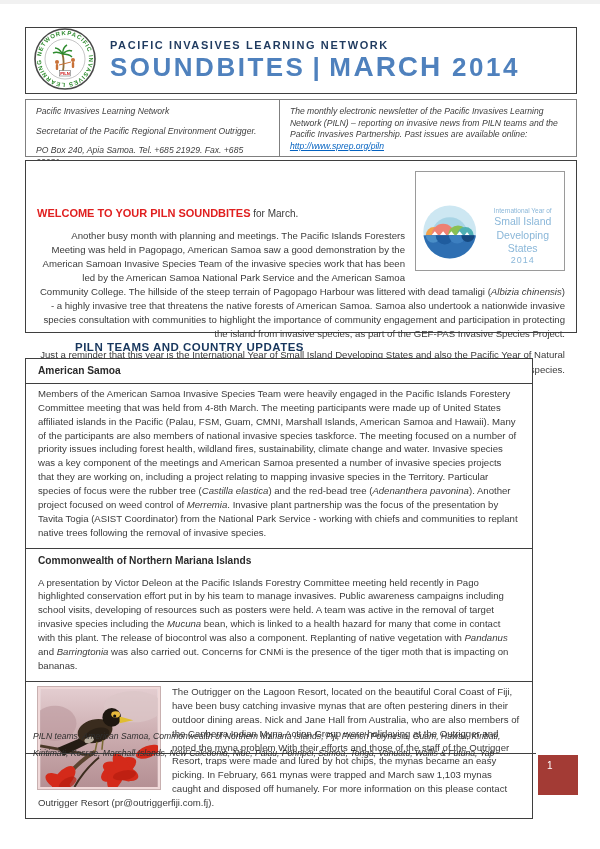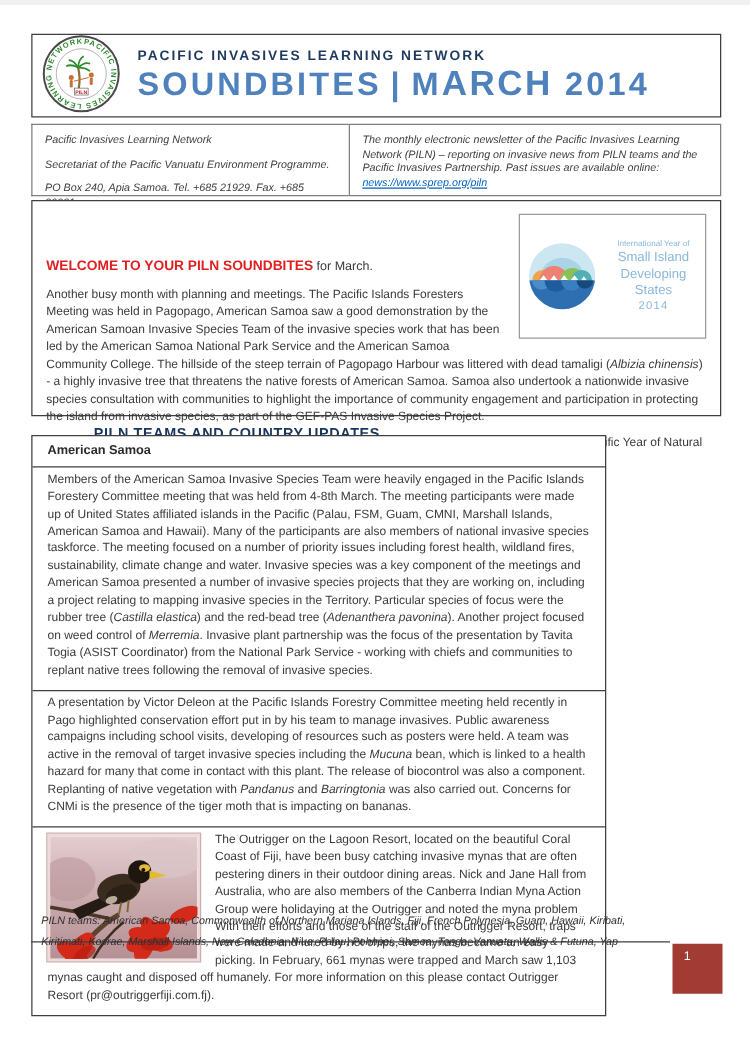--- a/index.html
+++ b/index.html
@@ -22,30 +22,30 @@
   .info-cell { border:1px solid #7f7f7f; padding:6px 10px 4px 10px; line-height:1.35; }
   .info-left { width:46%; border-right:none; }
   .info-left div { margin-bottom:8px; }
   .info-right { width:54%; }
   .link { color:#0563c1; text-decoration:underline; cursor:pointer; font-style:italic; }
 
   
   .welcome-box { position:absolute; left:25px; top:160px; width:552px; height:173px; border:1.5px solid #3f3f3f; padding:8px 11px 6px 11px; font-size:9.6px; line-height:1.47; background:#fff; }
   .welcome-head { font-size:10px; margin-bottom:7px;margin-top:36px; }
   .welcome-head span:first-child { font-size:11px; }
-  .para { margin-bottom:7px; text-align:left; }
-  .sids-badge { float:right; width:150px; height:100px; border:1px solid #9a9a9a; margin:2px 0 6px 10px; display:flex; align-items:center; justify-content:center; padding:4px; background:#fff; }
+  .para { margin-bottom:7px; text-align:right; }
+  .sids-badge { float:right; width:150px; height:100px; border:1px solid #9a9a9a; margin:2px 0 6px 10px; display:flex; align-items:flex-end; justify-content:center; padding:4px; background:#fff; }
   .sids-text { text-align:center; color:#8ab7d9; margin-left:6px; line-height:1.25; }
   .sids-l1 { font-size:6.5px; }
   .sids-l2, .sids-l3 { font-size:10.5px; }
   .sids-l4 { font-size:9px; letter-spacing:1px; }
 
   
   .section-heading { position:absolute; left:75px; top:341px; color:#17365d; font-weight:bold; font-size:11.5px; letter-spacing:0.5px; }
-  .updates-box { position:absolute; left:25px; top:348px; width:460px; border:1.5px solid #3f3f3f; font-size:9.6px; line-height:1.45; background:#fff; }
+  .updates-box { position:absolute; left:25px; top:358px; width:508px; border:1.5px solid #3f3f3f; font-size:9.6px; line-height:1.45; background:#fff; }
   .country-head { font-weight:bold; font-size:10.2px; color:#2b2b2b; padding:5px 12px 4px 12px; }
   .row-line { border-bottom:1px solid #3f3f3f; }
   .sub-head { font-weight:bold; font-size:10.2px; color:#2b2b2b; padding:5px 12px 2px 12px; }
   .sec-body { padding:3px 12px 8px 12px; }
   .sec-divider { border-top:1.5px solid #3f3f3f; }
   .fiji-head { padding-bottom:0; }
   .fiji-sub { padding-top:0; }
   .myna-photo { float:left; width:122px; height:102px; margin:2px 12px 2px 0; border:2px solid #f0d9d9; outline:1px solid #c8b0b0; }
 
   
@@ -93,25 +93,25 @@
       <div class="network-name">PACIFIC INVASIVES LEARNING NETWORK</div>
       <div class="main-title">
         <span>SOUNDBITES</span><span class="sep">|</span><span>M</span><span class="month-rest">ARCH</span>&nbsp;<span>2014</span>
       </div>
     </div>
   </div>
 
   <div class="info-table">
     <div class="info-cell info-left">
       <div>Pacific Invasives Learning Network</div>
-      <div>Secretariat of the Pacific Vanuatu Environment Programme.</div>
+      <div>Secretariat of the Pacific Regional Environment Outrigger.</div>
       <div>PO Box 240, Apia Samoa. Tel. +685 21929. Fax. +685 20231.</div>
     </div>
     <div class="info-cell info-right">
-      <span>The monthly electronic newsletter of the Pacific Invasives Learning Network (PILN) – reporting on invasive news from PILN teams and the Pacific Invasives Partnership. Past issues are available online: </span><a class="link">news://www.sprep.org/piln</a>
+      <span>The monthly electronic newsletter of the Pacific Invasives Learning Network (PILN) – reporting on invasive news from PILN teams and the Pacific Invasives Partnership. Past issues are available online: </span><a class="link">http://www.sprep.org/piln</a>
     </div>
   </div>
 
   <div class="welcome-box">
     <div class="sids-badge">
       <svg viewBox="0 0 72 72" width="68" height="68">
         <defs>
           <clipPath id="sidsclip">
               <circle cx="36" cy="36" r="32"></circle>
             </clipPath>
@@ -155,20 +155,21 @@
   </div>
 
   <div class="section-heading">PILN TEAMS AND COUNTRY UPDATES</div>
 
   <div class="updates-box">
     <div>
       <div class="country-head row-line">American Samoa</div>
       <div class="sec-body"><span>Members of the American Samoa Invasive Species Team were heavily engaged in the Pacific Islands Forestery Committee meeting that was held from 4-8th March. The meeting participants were made up of United States affiliated islands in the Pacific (Palau, FSM, Guam, CMNI, Marshall Islands, American Samoa and Hawaii). Many of the participants are also members of national invasive species taskforce. The meeting focused on a number of priority issues including forest health, wildland fires, sustainability, climate change and water. Invasive species was a key component of the meetings and American Samoa presented a number of invasive species projects that they are working on, including a project relating to mapping invasive species in the Territory. Particular species of focus were the rubber tree (</span><span style="font-style: italic;">Castilla elastica</span><span>) and the red-bead tree (</span><span style="font-style: italic;">Adenanthera pavonina</span><span>). Another project focused on weed control of </span><span style="font-style: italic;">Merremia</span><span>. Invasive plant partnership was the focus of the presentation by Tavita Togia (ASIST Coordinator) from the National Park Service - working with chiefs and communities to replant native trees following the removal of invasive species.</span></div>
     </div>
     <div class="sec-divider">
+      <div class="country-head">Commonwealth of Northern Mariana Islands</div>
       <div class="sec-body"><span>A presentation by Victor Deleon at the Pacific Islands Forestry Committee meeting held recently in Pago highlighted conservation effort put in by his team to manage invasives. Public awareness campaigns including school visits, developing of resources such as posters were held. A team was active in the removal of target invasive species including the </span><span style="font-style: italic;">Mucuna</span><span> bean, which is linked to a health hazard for many that come in contact with this plant. The release of biocontrol was also a component. Replanting of native vegetation with </span><span style="font-style: italic;">Pandanus</span><span> and </span><span style="font-style: italic;">Barringtonia</span><span> was also carried out. Concerns for CNMi is the presence of the tiger moth that is impacting on bananas.</span></div>
     </div>
     <div class="sec-divider">
       <div class="sec-body">
         <div class="myna-photo">
           <svg viewBox="0 0 120 100" width="118" height="98">
             <defs>
               <linearGradient id="mynabg" x1="0" y1="0" x2="0" y2="1">
                 <stop offset="0" stop-color="#e3cdd0"></stop>
                 <stop offset="0.55" stop-color="#c8a8ab"></stop>

